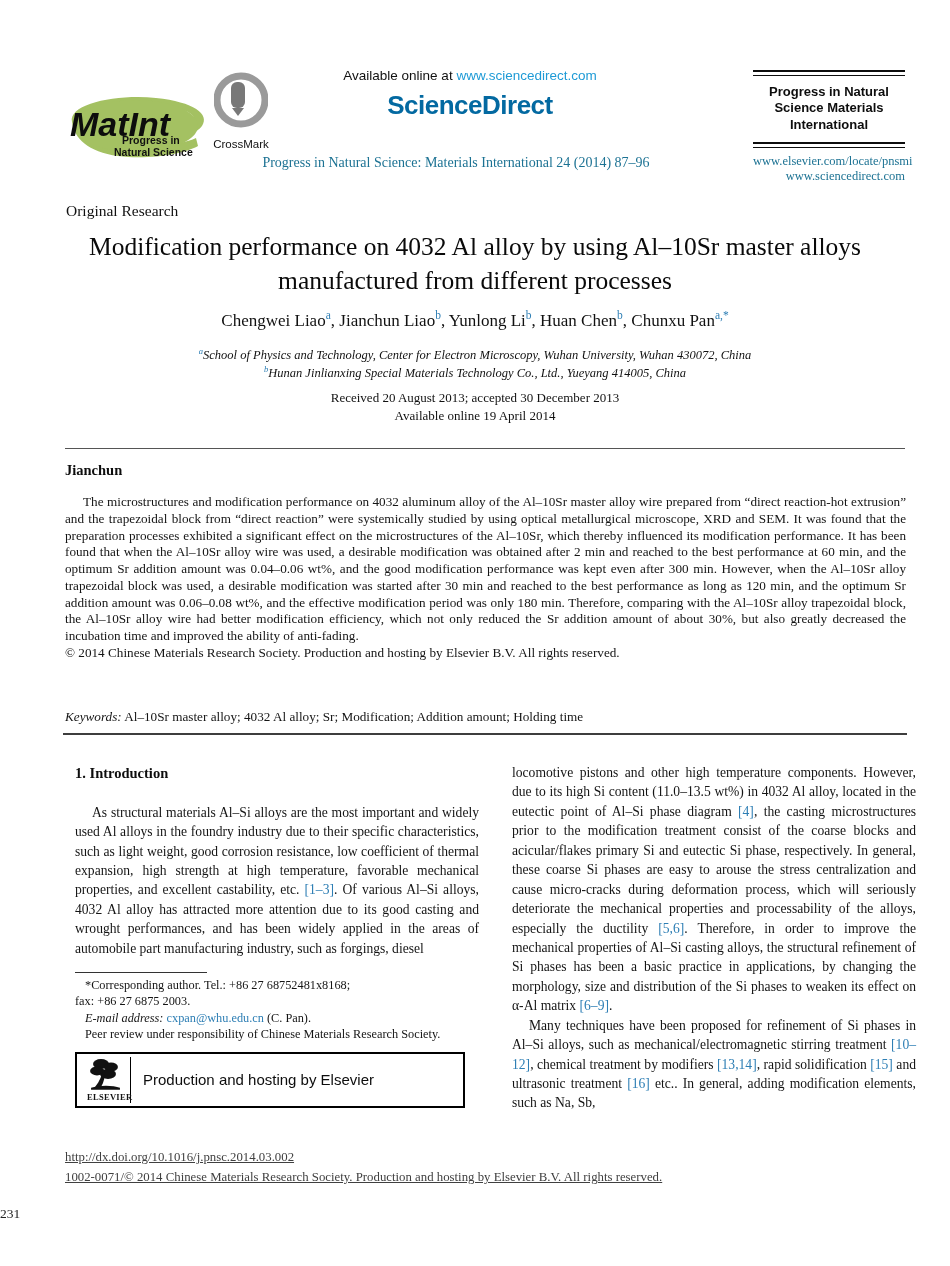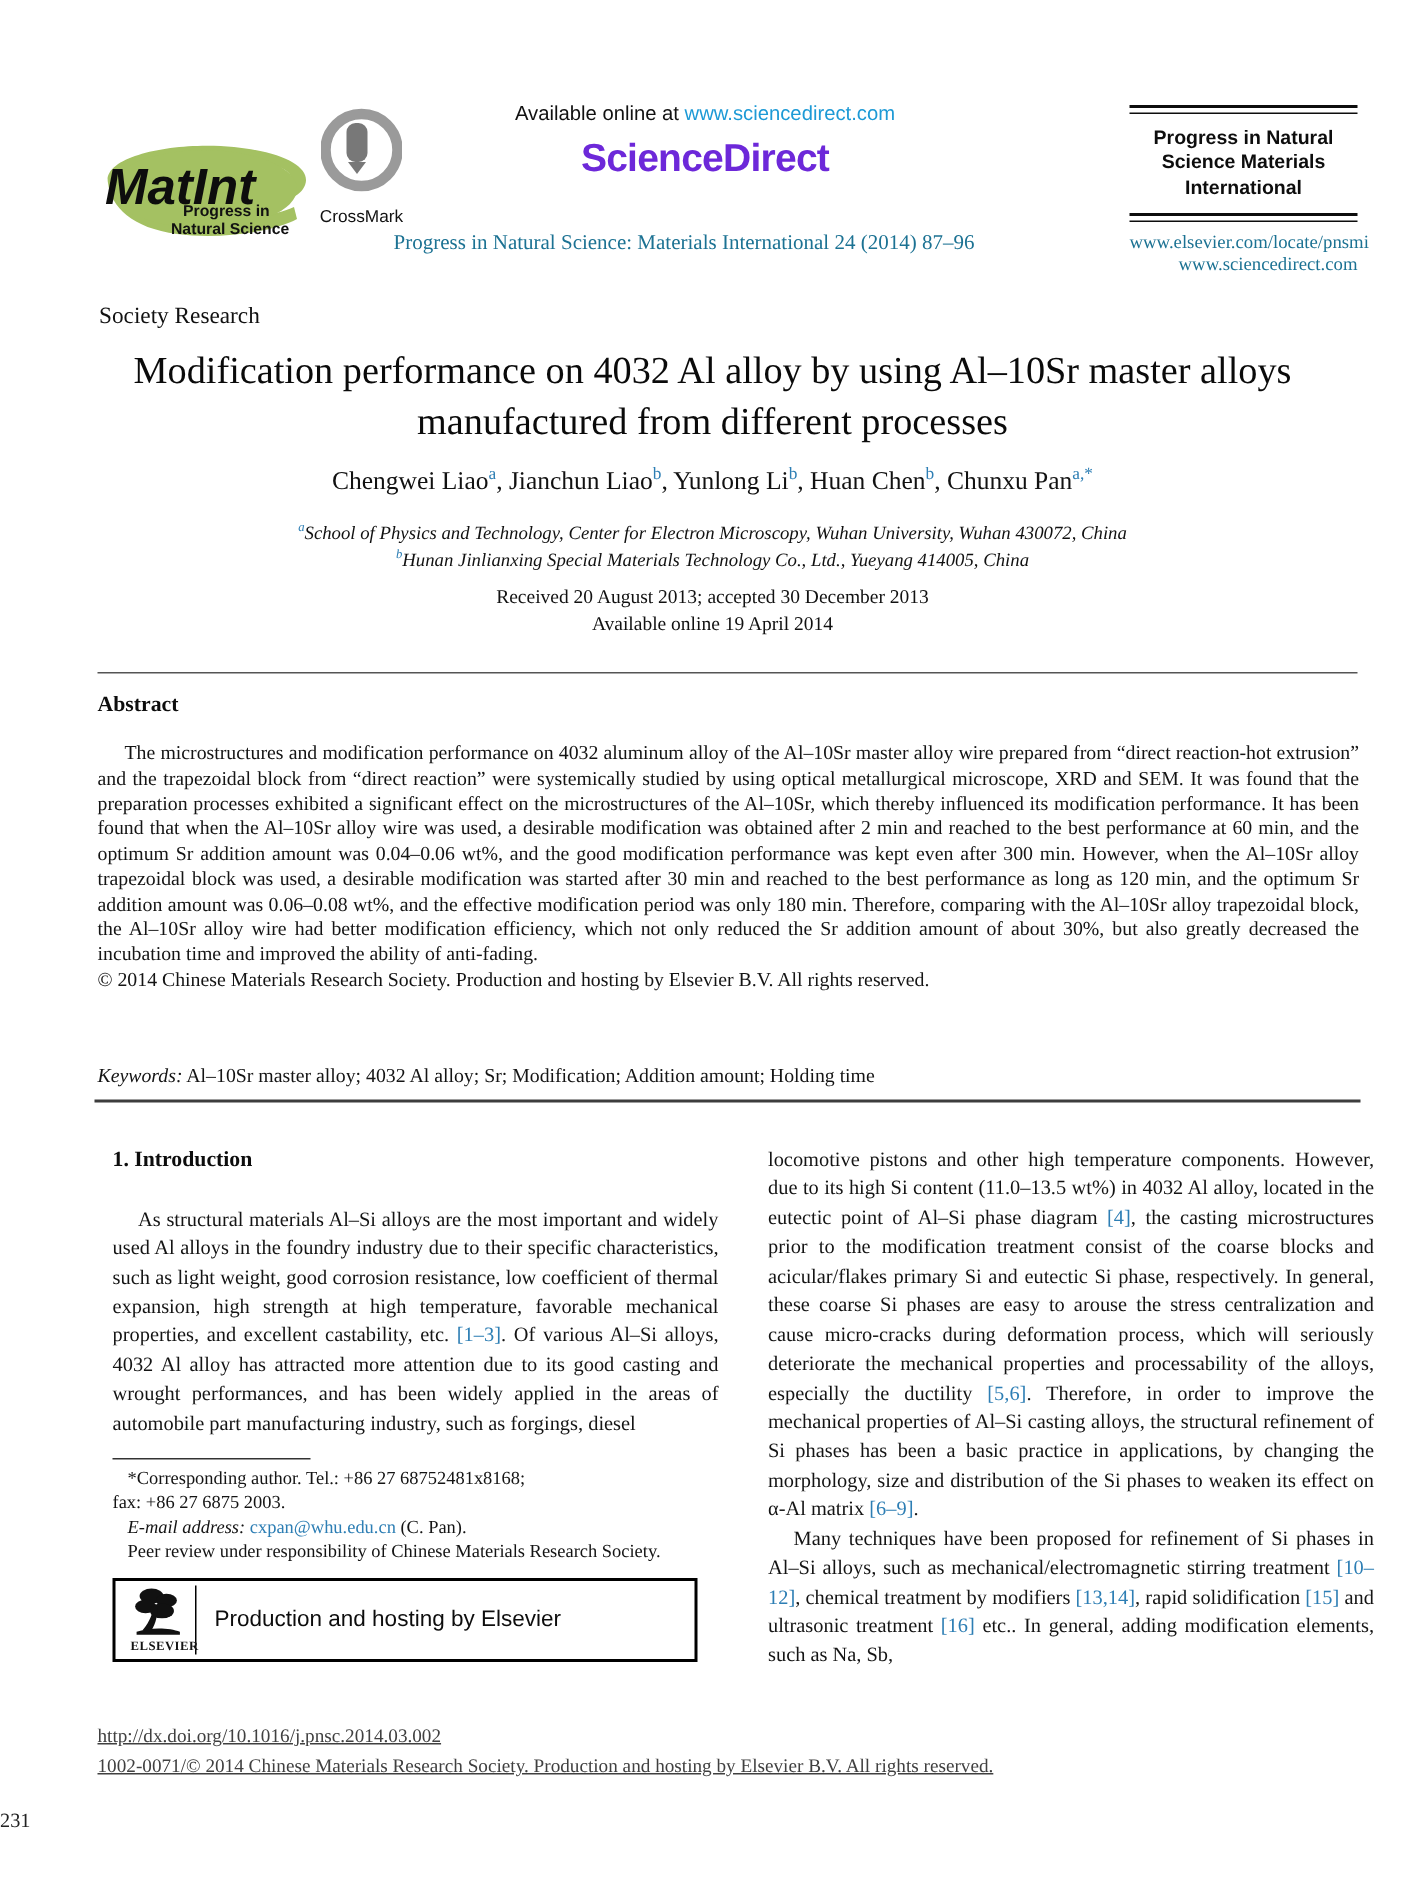--- a/index.html
+++ b/index.html
@@ -10,21 +10,21 @@
     overflow:hidden;
   }
   .abs { position:absolute; }
 
   
   .matint-logo { left:64px; top:92px; width:150px; height:72px; }
   .crossmark { left:211px; top:72px; width:60px; text-align:center; font-family:"Liberation Sans",sans-serif; }
   .crossmark-label { font-size:11.5px; color:#111; margin-top:2px; }
   .hdr-center { left:255px; top:68px; width:430px; text-align:center; }
   .avail-line { font-family:"Liberation Sans",sans-serif; font-size:13.5px; color:#111; }
-  .sd-logo { font-family:"Liberation Sans",sans-serif; font-weight:bold; font-size:26px; color:#6d28d9; letter-spacing:-0.5px; margin-top:7px;text-align:center; }
+  .sd-logo { font-family:"Liberation Sans",sans-serif; font-weight:bold; font-size:26px; color:#0369a1; letter-spacing:-0.5px; margin-top:7px;text-align:center; }
   .cite-line { left:0; top:155px; width:912px; text-align:center; font-size:14px; color:#1c7293; }
   .hdr-right { left:753px; top:70px; width:152px; }
   .dbl-rule { height:6px; border-top:2.5px solid #0d0d0d; border-bottom:1.3px solid #0d0d0d; }
   .journal-name { font-family:"Liberation Sans",sans-serif; font-weight:bold; font-size:13px; line-height:1.25; text-align:center; padding:8px 2px 9px 2px; color:#0d0d0d; }
   .hdr-urls { margin-top:6px; text-align:right; font-size:12.5px; line-height:1.25; color:#1c7293; }
 
   
   .article-type { left:66px; top:202px; font-size:15.5px; color:#111; }
   .title { left:40px; top:230px; width:870px; text-align:center; font-size:25.5px; line-height:1.32; color:#0a0a0a; font-weight:normal; }
   .authors { left:0; top:311px; width:950px; text-align:center; font-size:17px; color:#111; }
@@ -98,34 +98,34 @@
   <div class="abs hdr-right">
     <div class="dbl-rule"></div>
     <div class="journal-name">Progress in Natural Science Materials International</div>
     <div class="dbl-rule"></div>
     <div class="hdr-urls">
       <div>www.elsevier.com/locate/pnsmi</div>
       <div>www.sciencedirect.com</div>
     </div>
   </div>
 
-  <div class="abs article-type">Society Research</div>
+  <div class="abs article-type">Original Research</div>
   <h1 class="abs title">Modification performance on 4032 Al alloy by using Al–10Sr master alloys manufactured from different processes</h1>
   <div class="abs authors"><span>Chengwei Liao</span><span class="sup">a</span><span>, Jianchun Liao</span><span class="sup">b</span><span>, Yunlong Li</span><span class="sup">b</span><span>, Huan Chen</span><span class="sup">b</span><span>, Chunxu Pan</span><span class="sup">a,*</span></div>
   <div class="abs affils">
     <div><span class="sup">a</span><span>School of Physics and Technology, Center for Electron Microscopy, Wuhan University, Wuhan 430072, China</span></div>
     <div><span class="sup">b</span><span>Hunan Jinlianxing Special Materials Technology Co., Ltd., Yueyang 414005, China</span></div>
   </div>
   <div class="abs dates">
     <div>Received 20 August 2013; accepted 30 December 2013</div>
     <div>Available online 19 April 2014</div>
   </div>
 
   <div class="abs rule-thin"></div>
-  <h2 class="abs abstract-head">Abstract</h2>
+  <h2 class="abs abstract-head">Jianchun</h2>
   <div class="abs abstract-body">
     <p class="para">The microstructures and modification performance on 4032 aluminum alloy of the Al–10Sr master alloy wire prepared from “direct reaction-hot extrusion” and the trapezoidal block from “direct reaction” were systemically studied by using optical metallurgical microscope, XRD and SEM. It was found that the preparation processes exhibited a significant effect on the microstructures of the Al–10Sr, which thereby influenced its modification performance. It has been found that when the Al–10Sr alloy wire was used, a desirable modification was obtained after 2 min and reached to the best performance at 60 min, and the optimum Sr addition amount was 0.04–0.06 wt%, and the good modification performance was kept even after 300 min. However, when the Al–10Sr alloy trapezoidal block was used, a desirable modification was started after 30 min and reached to the best performance as long as 120 min, and the optimum Sr addition amount was 0.06–0.08 wt%, and the effective modification period was only 180 min. Therefore, comparing with the Al–10Sr alloy trapezoidal block, the Al–10Sr alloy wire had better modification efficiency, which not only reduced the Sr addition amount of about 30%, but also greatly decreased the incubation time and improved the ability of anti-fading.</p>
     <p>© 2014 Chinese Materials Research Society. Production and hosting by Elsevier B.V. All rights reserved.</p>
   </div>
 
   <div class="abs keywords"><span class="it">Keywords:</span><span> Al–10Sr master alloy; 4032 Al alloy; Sr; Modification; Addition amount; Holding time</span></div>
   <div class="abs rule-thick"></div>
 
   <div class="abs columns">
     <div class="col">

